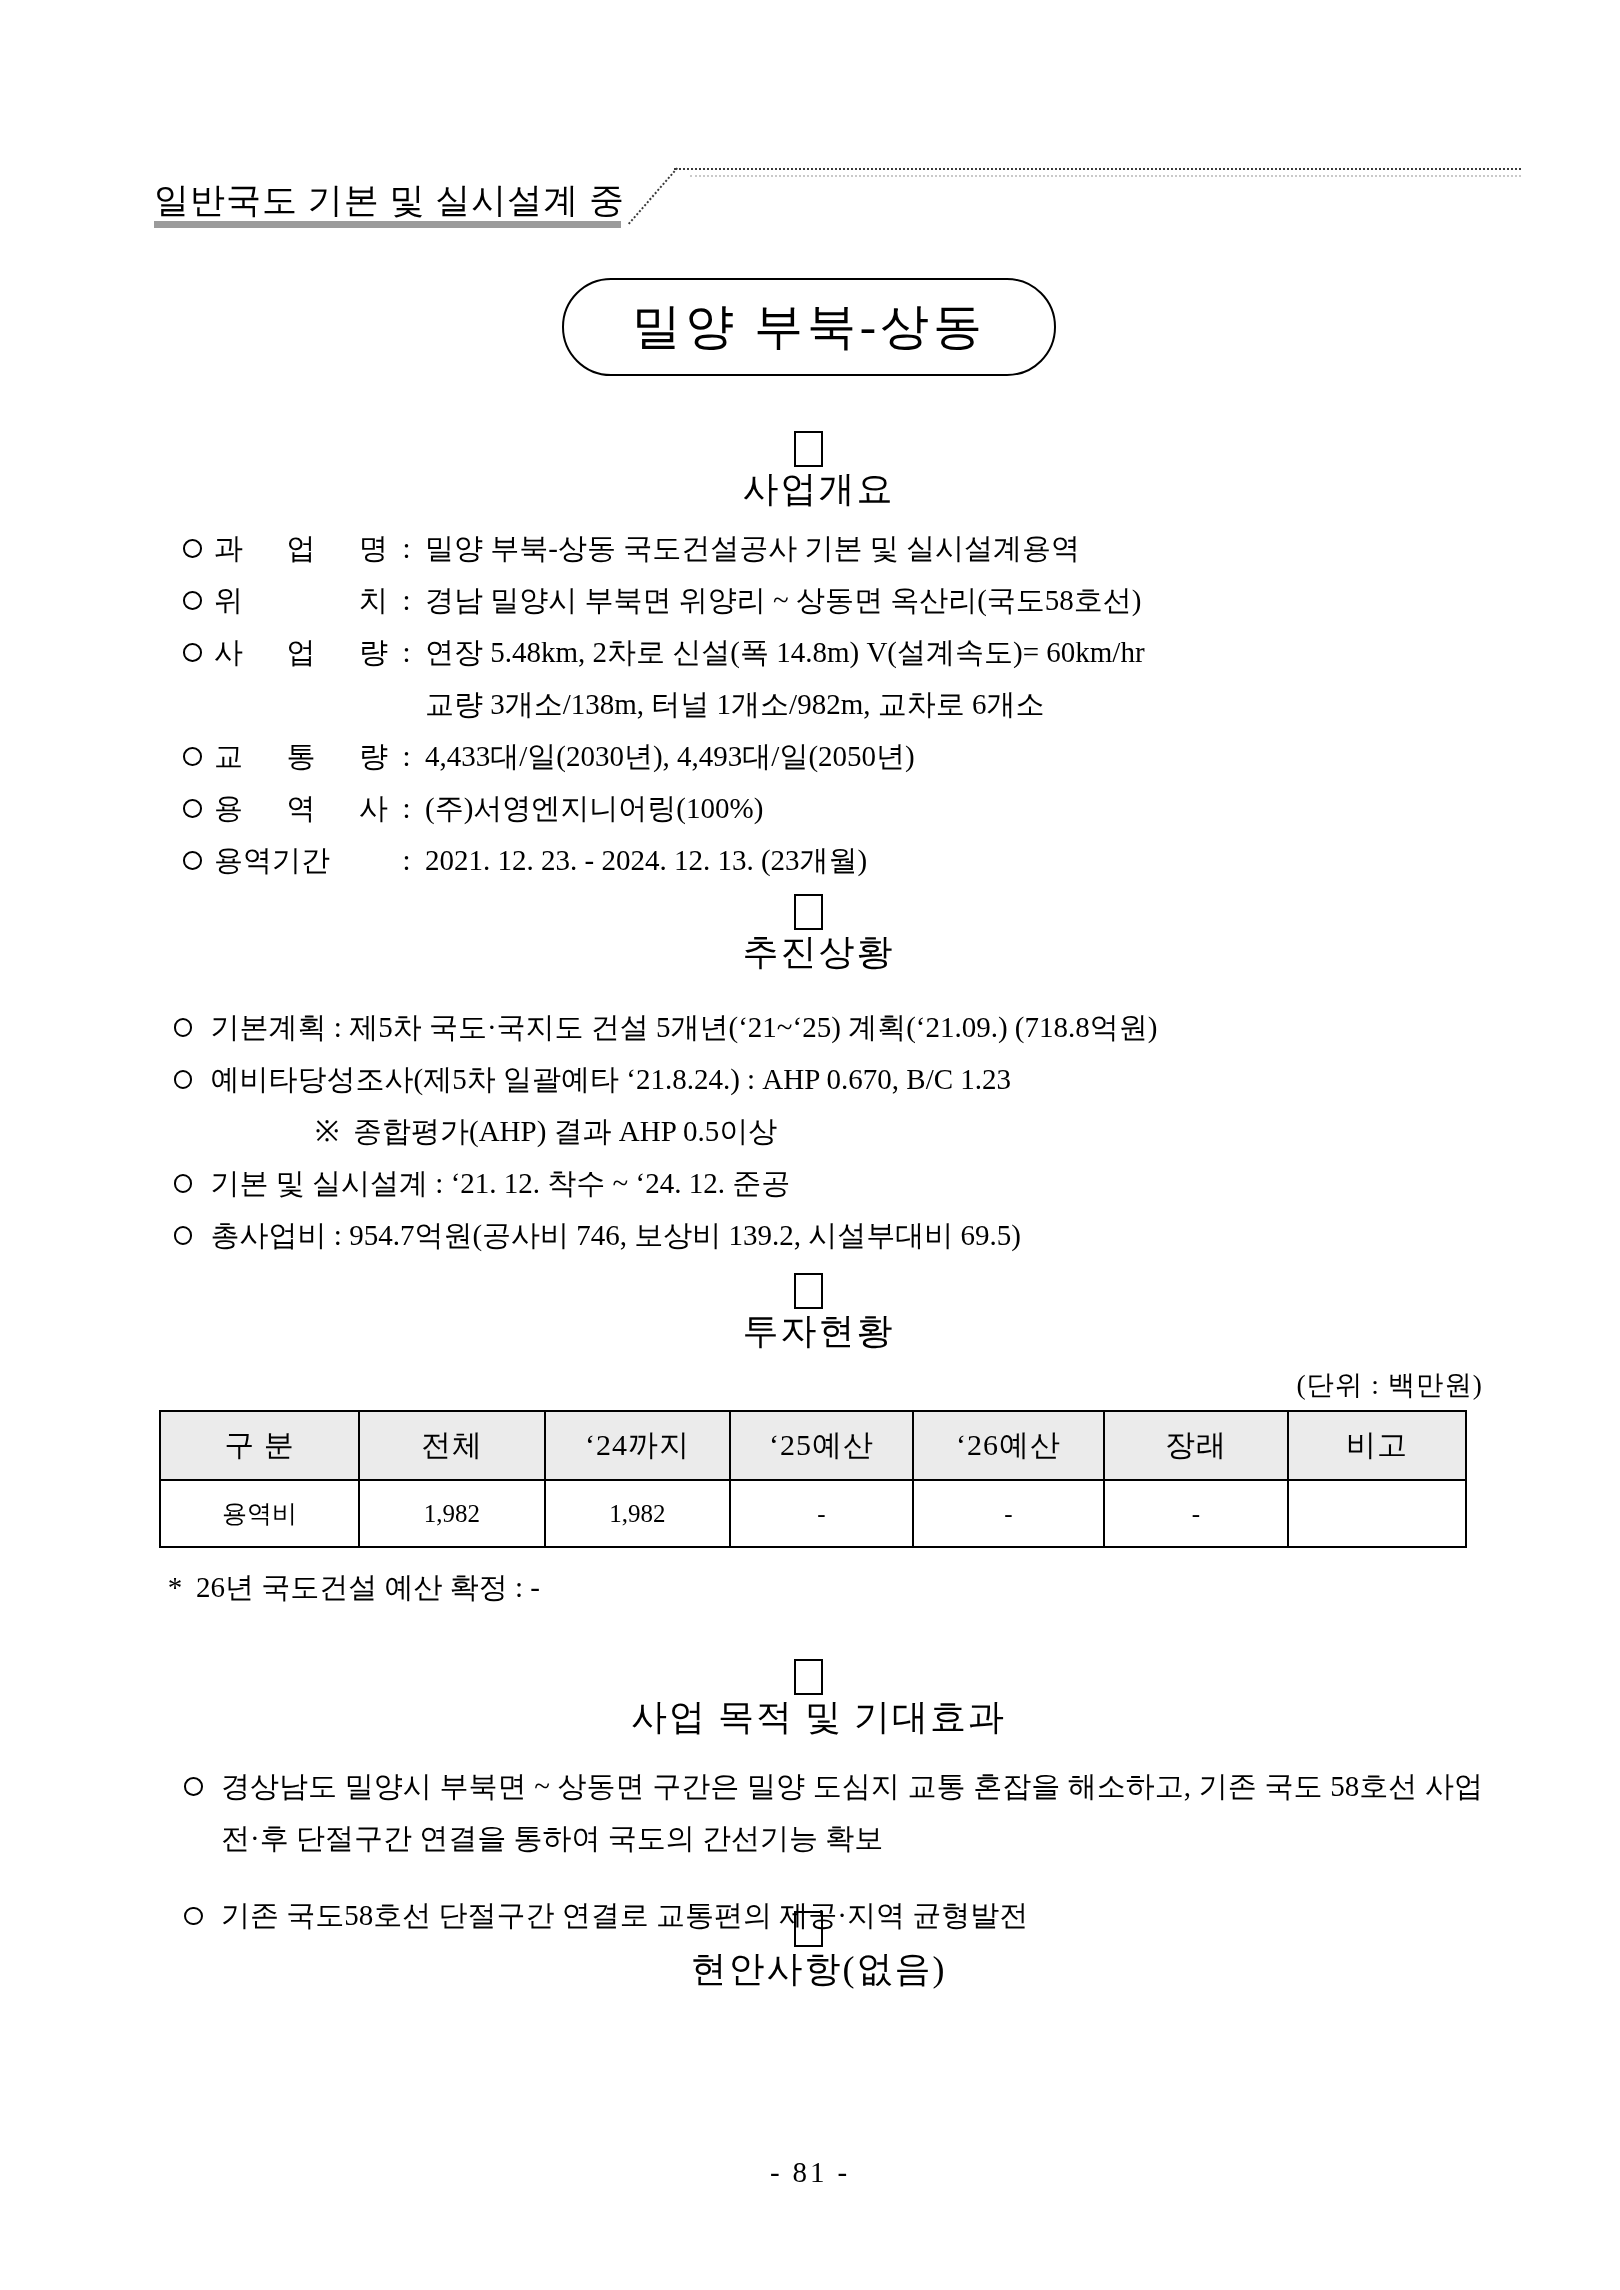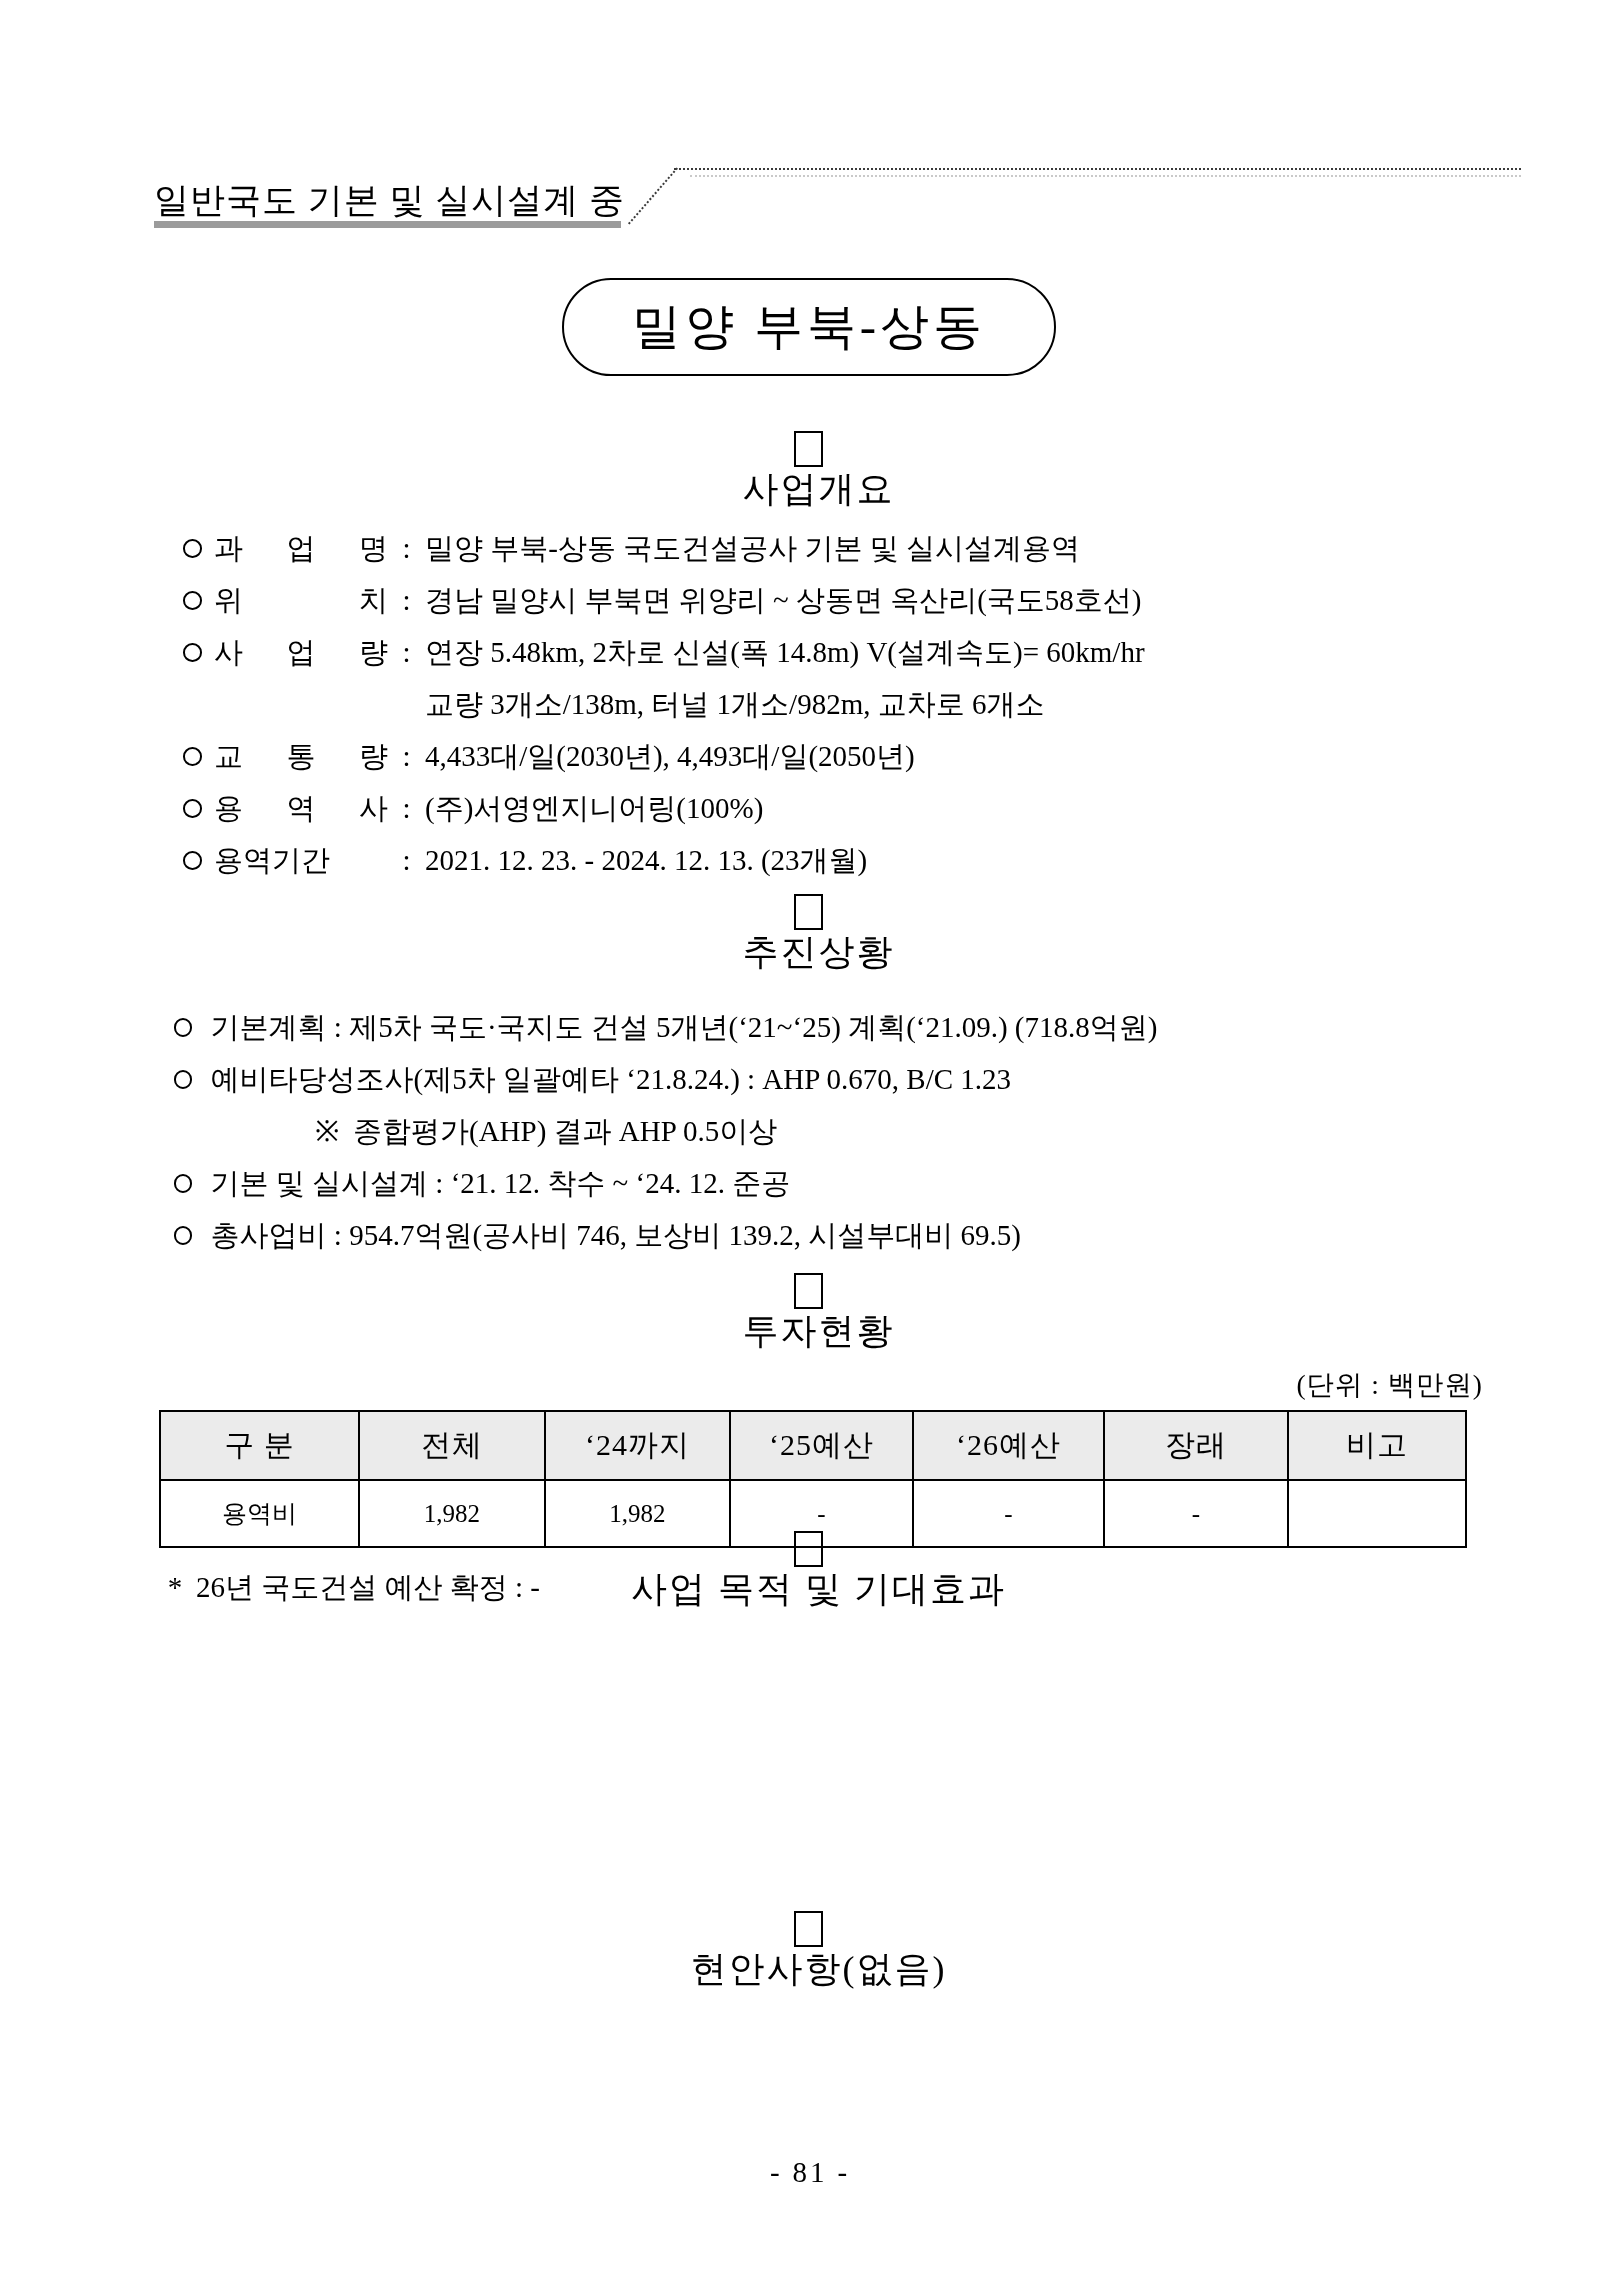--- a/index.html
+++ b/index.html
@@ -206,25 +206,39 @@
       <td></td>
     </tr>
   </tbody>
     </table>
   <div class="footnote">
     <span class="fm">*</span>
     <span>26년 국도건설 예산 확정 : -</span>
   </div>
 </div>
 
-<div class="sec" style="top:1531px;">
+<div class="sec" style="top:1659px;">
   <div class="sec-h">
     <span class="sq"></span>
     <span>사업 목적 및 기대효과</span>
   </div>
+  <div class="pp-list">
+    <div class="pp-li">
+      <span class="b">
+          <span class="bullet-c"></span>
+        </span>
+      <span class="txt">경상남도 밀양시 부북면 ~ 상동면 구간은 밀양 도심지 교통 혼잡을 해소하고, 기존 국도 58호선 사업 전·후 단절구간 연결을 통하여 국도의 간선기능 확보</span>
+    </div>
+    <div class="pp-li">
+      <span class="b">
+          <span class="bullet-c"></span>
+        </span>
+      <span class="txt">기존 국도58호선 단절구간 연결로 교통편의 제공·지역 균형발전</span>
+    </div>
+  </div>
 </div>
 
 <div class="sec" style="top:1911px;">
   <div class="sec-h">
     <span class="sq"></span>
     <span>현안사항(없음)</span>
   </div>
 </div>
 
 <div class="pagenum">- 81 -</div>

